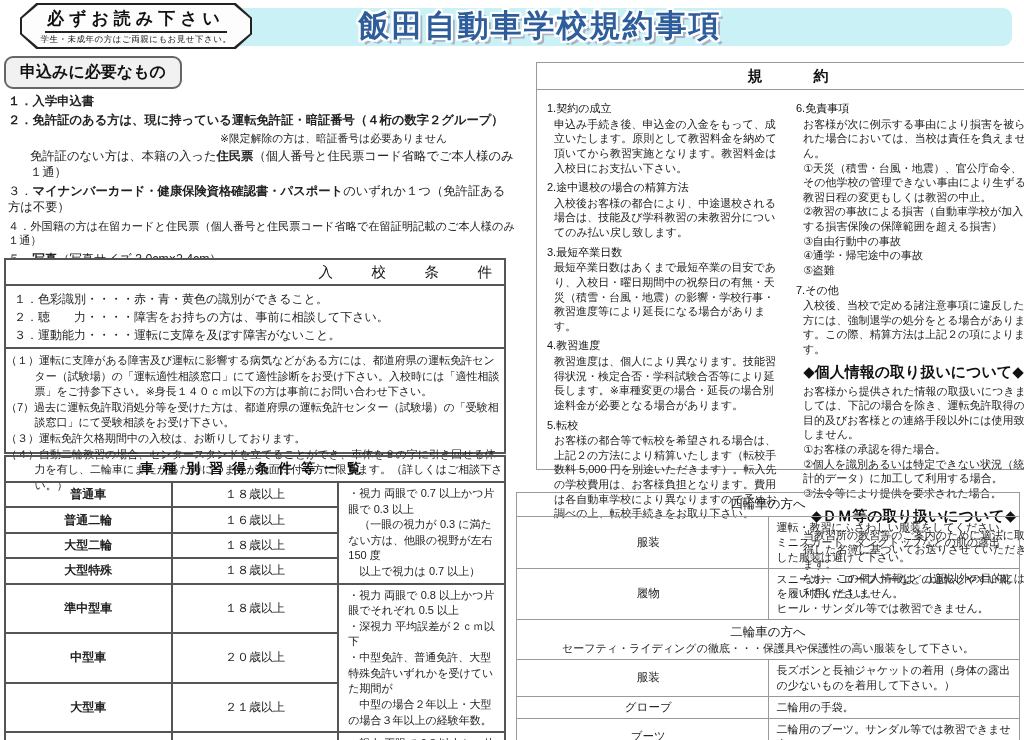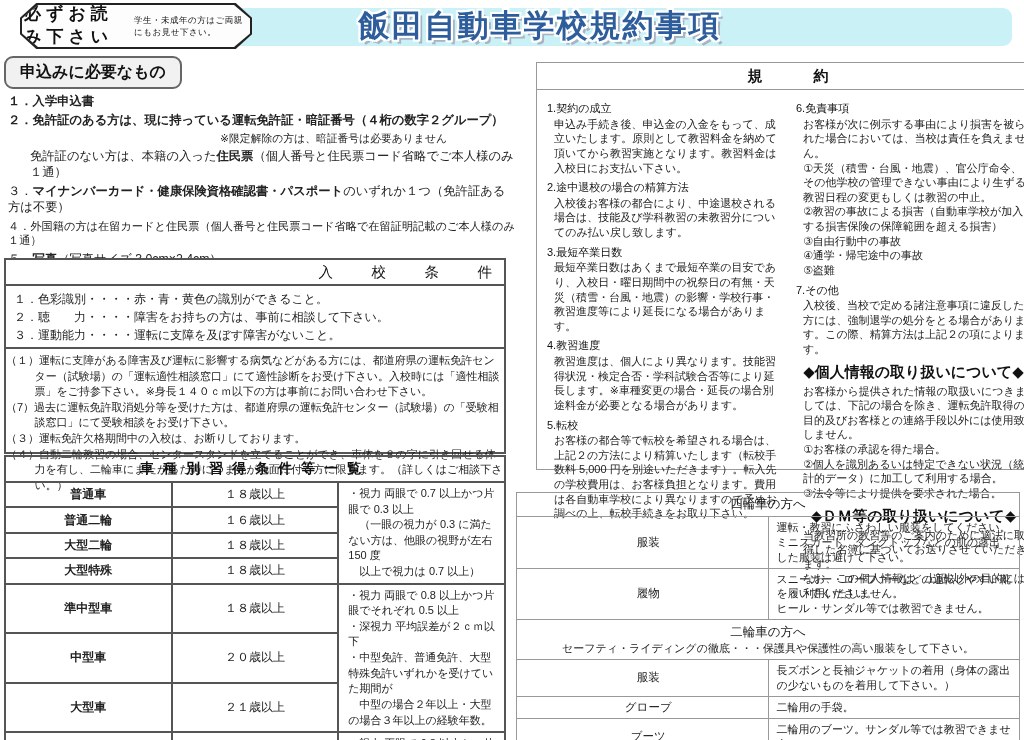--- a/index.html
+++ b/index.html
@@ -15,21 +15,21 @@
   .band { position:absolute; left:36px; top:8px; width:976px; height:38px;
           background:#c9f1f6; border-radius:9px; }
   .doc-title { position:absolute; left:330px; top:5px; width:420px; text-align:center;
     font-size:31px; font-weight:800; letter-spacing:2px; color:#2e5d9c;
     text-shadow:-2px -2px 0 #fff,2px -2px 0 #fff,-2px 2px 0 #fff,2px 2px 0 #fff,
                 -2px 0 0 #fff,2px 0 0 #fff,0 -2px 0 #fff,0 2px 0 #fff,4px 4px 0 #a8b4c4; }
   .octagon { position:absolute; left:20px; top:3px; width:232px; height:46px;
     background:#222;
     clip-path:polygon(7% 0,93% 0,100% 32%,100% 68%,93% 100%,7% 100%,0 68%,0 32%); }
   .oct-inner { position:absolute; left:2px; top:2px; right:2px; bottom:2px;
-    background:#fdfdfd; display:flex; flex-direction:row; align-items:center; justify-content:center;
+    background:#fdfdfd; display:flex; flex-direction:column; align-items:center; justify-content:center;
     clip-path:polygon(7% 0,93% 0,100% 32%,100% 68%,93% 100%,7% 100%,0 68%,0 32%); }
   .oct-title { font-size:17px; font-weight:bold; letter-spacing:5px;
     border-bottom:2px solid #222; padding:0 2px 1px 2px; color:#111; }
   .oct-sub { font-size:8.5px; color:#111; margin-top:1px; letter-spacing:0.5px; }
 
   
   .app-badge { position:absolute; left:4px; top:56px; padding:4px 14px;
     border:2px solid #666; border-radius:9px; background:#f1f1f1;
     font-size:16px; font-weight:bold; color:#111; }
   .app-list { position:absolute; left:8px; top:93px; width:508px;

